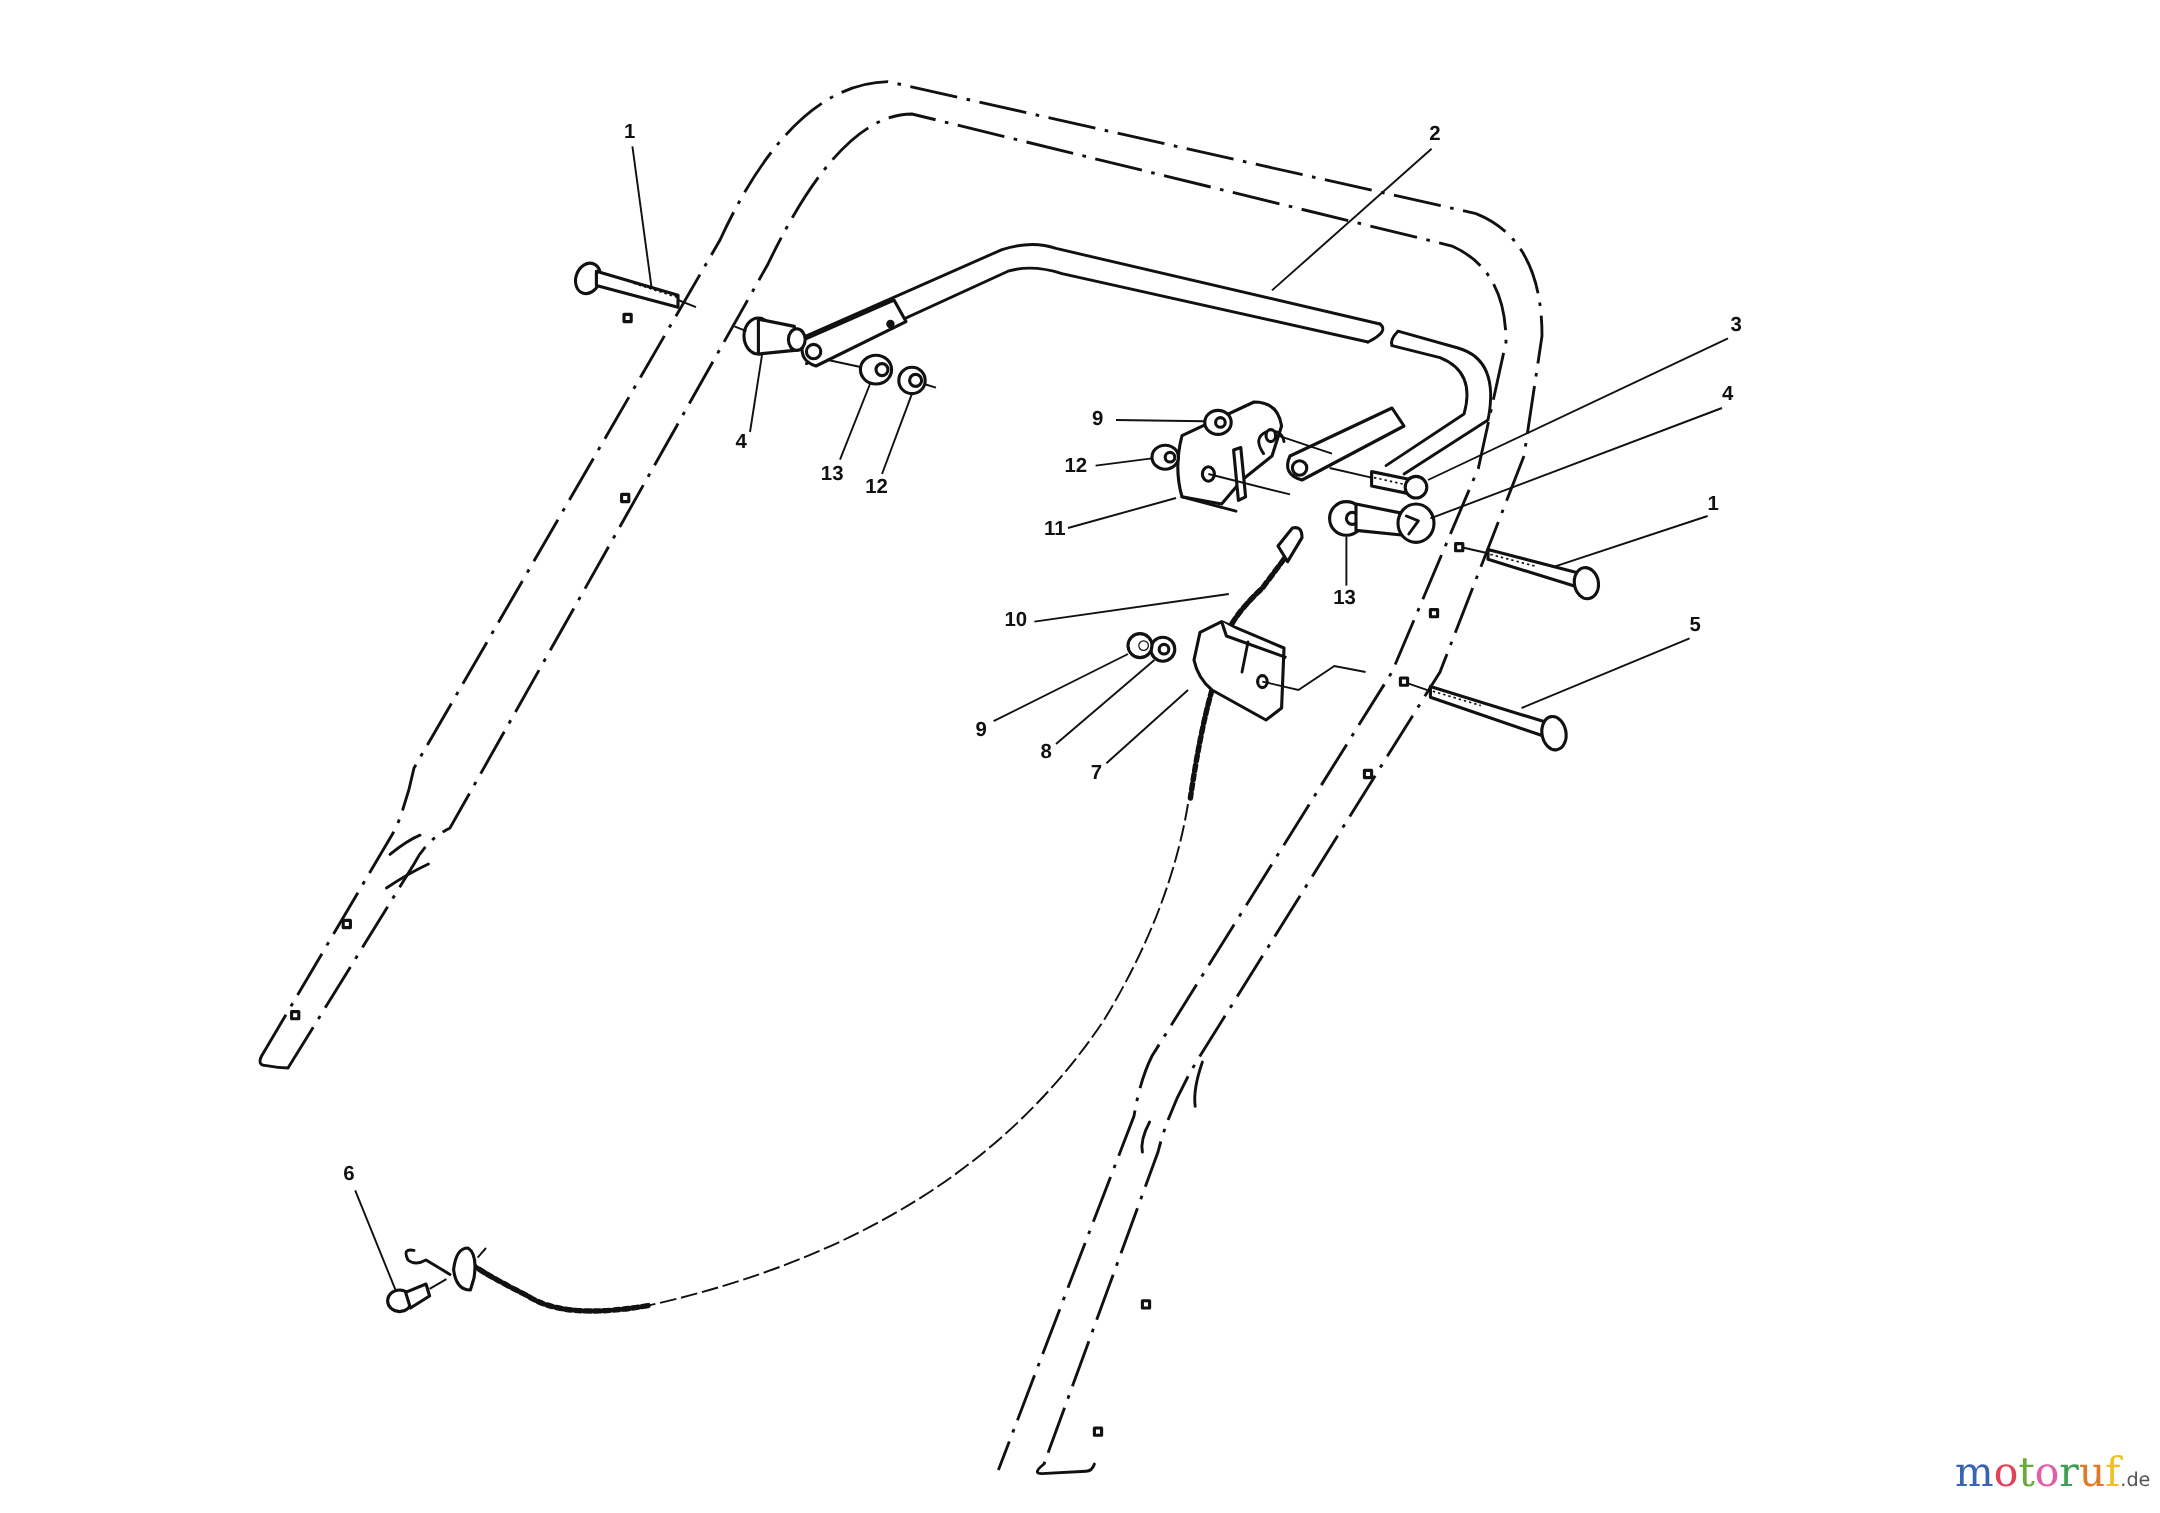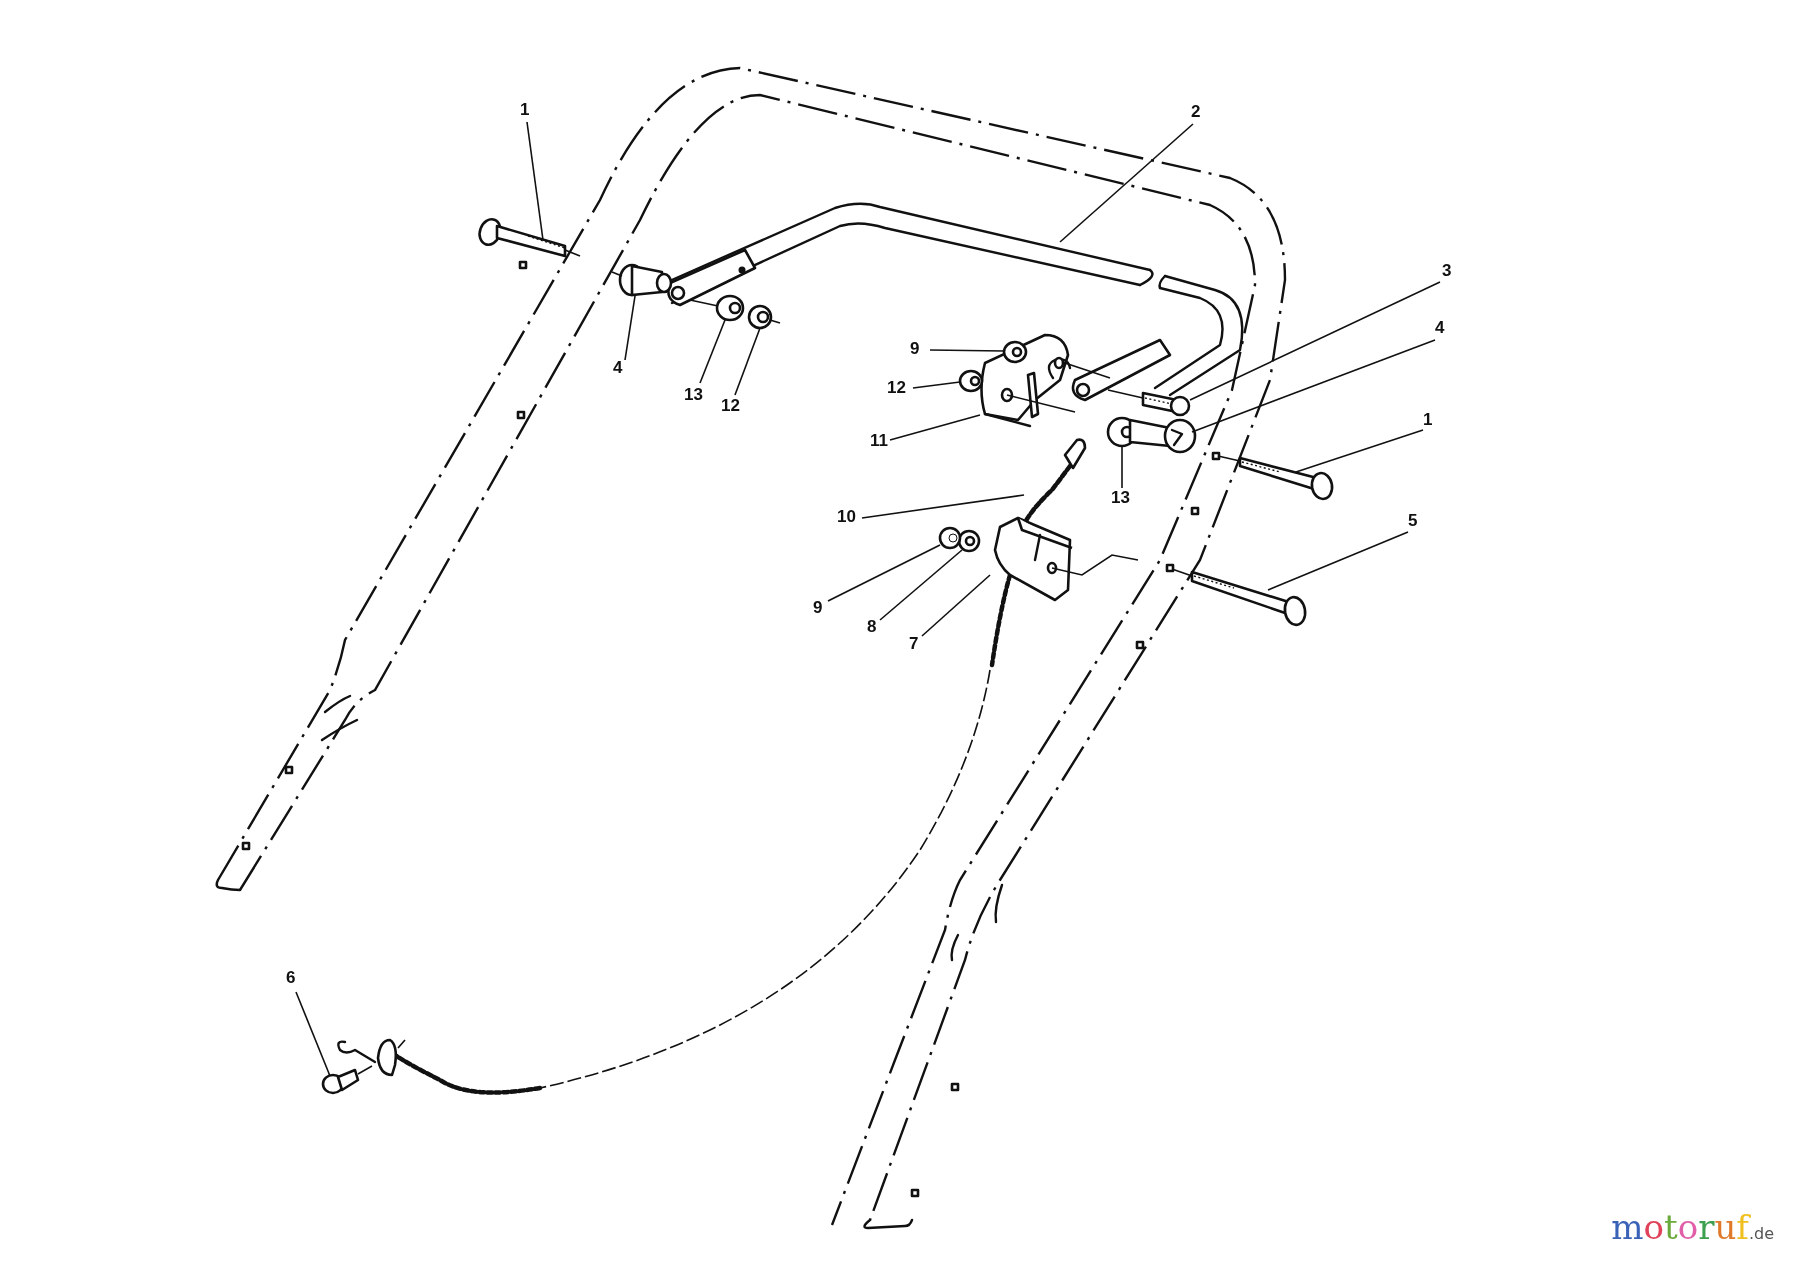--- a/index.html
+++ b/index.html
@@ -7,21 +7,21 @@
          font-family: "DejaVu Sans", sans-serif; }
   #diagram { position: absolute; left: 0; top: 0; width: 1800px; height: 1261px; }
   .lbl { font-family: "Liberation Sans", sans-serif; font-weight: bold; font-size: 17px; fill: #111; }
   .ln { stroke: #111; stroke-width: 2.4; fill: none; stroke-linecap: round; stroke-linejoin: round; }
   .thin { stroke: #111; stroke-width: 1.6; fill: none; }
   .dash { stroke: #111; stroke-width: 2.4; fill: none; stroke-dasharray: 40 8 3 8; }
   .part { stroke: #111; stroke-width: 2.6; fill: #fff; stroke-linejoin: round; }
   .thread { stroke: #111; stroke-width: 1.4; fill: none; stroke-dasharray: 2 2.5; }
   .cable { stroke: #111; stroke-width: 4.5; fill: none; stroke-dasharray: 5 3; stroke-linecap: round; }
   .cablewire { stroke: #111; stroke-width: 1.6; fill: none; stroke-dasharray: 14 4; }
-  #watermark { position: absolute; right: 26px; bottom: 14px; font-family: "DejaVu Serif", serif;
+  #watermark { position: absolute; right: 8px; bottom: 14px; font-family: "DejaVu Serif", serif;
                font-size: 34px; letter-spacing: 0px; }
   #watermark span { font-weight: normal; }
   #watermark .tld { font-size: 16px; font-family: "DejaVu Sans", sans-serif; color: #555; }
 </style>
 </head>
 <body>
 
 <svg id="diagram" viewBox="0 0 1800 1261" xmlns="http://www.w3.org/2000/svg">
 
   <g>

